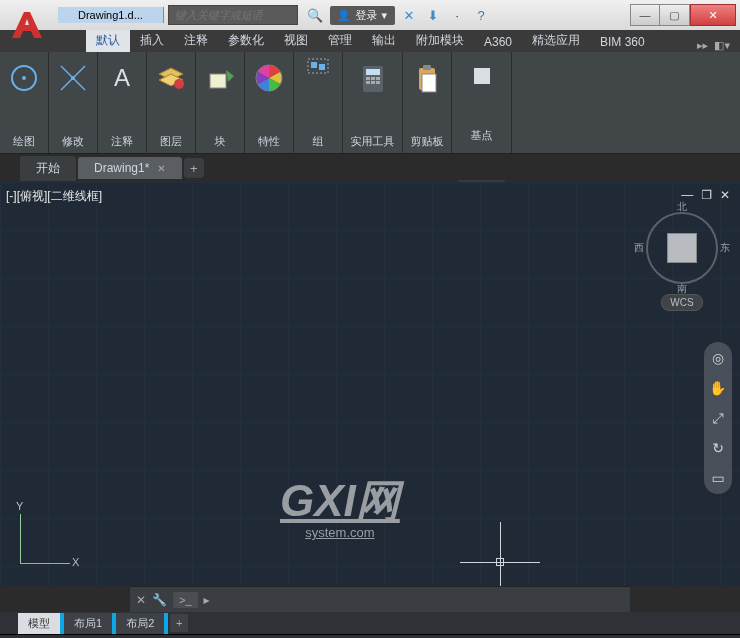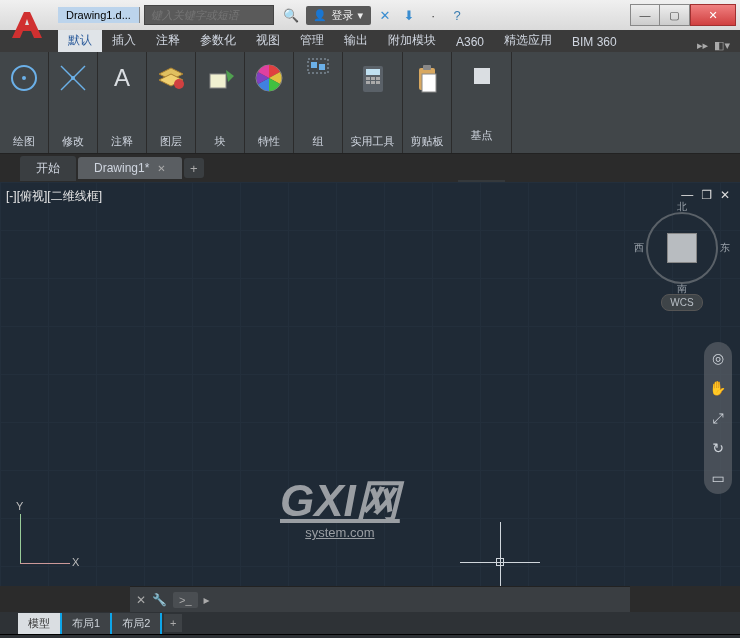--- a/index.html
+++ b/index.html
@@ -2,34 +2,34 @@
 <html><head>
 <meta charset="utf-8">
 <style>
 * { margin: 0; padding: 0; box-sizing: border-box; font-family: "Microsoft YaHei", Arial, sans-serif; }
 body { width: 740px; height: 638px; background: #2b2b2b; overflow: hidden; position: relative; }
 
 
 .titlebar { height: 30px; background: linear-gradient(#f0f0f0, #dadada); display: flex; align-items: center; position: relative; }
 .app-icon { width: 48px; height: 48px; position: absolute; left: 2px; top: 2px; z-index: 10; display: flex; align-items: center; justify-content: center; }
 .app-icon svg { width: 36px; height: 36px; }
-.title-doc-tab { margin-left: 58px; background: #bcd4ec; padding: 2px 8px; font-size: 11px; border-right: 1px solid #888; }
+.title-doc-tab { margin-left: 58px; background: #bcd4ec; padding: 2px 20px; font-size: 11px; border-right: 1px solid #888; }
 .search-box { margin-left: 4px; background: #5a5a5a; color: #ccc; font-style: italic; font-size: 11px; padding: 3px 6px; width: 130px; border: 1px solid #444; }
 .title-icons { display: flex; align-items: center; gap: 4px; margin-left: 8px; }
 .title-icon { width: 20px; height: 20px; display: flex; align-items: center; justify-content: center; color: #444; font-size: 13px; }
 .login-btn { background: #585858; color: #eee; padding: 2px 8px; font-size: 11px; border-radius: 2px; display: flex; align-items: center; gap: 4px; }
 .title-spacer { flex: 1; }
 .win-controls { display: flex; height: 22px; margin-right: 4px; }
 .win-btn { width: 30px; height: 22px; display: flex; align-items: center; justify-content: center; font-size: 11px; color: #444; }
 .win-btn.min { background: linear-gradient(#eee,#ccc); border: 1px solid #888; }
 .win-btn.max { background: linear-gradient(#eee,#ccc); border: 1px solid #888; border-left: none; }
 .win-btn.close { background: linear-gradient(#f08080,#d04040); border: 1px solid #a03030; color: #fff; width: 46px; }
 
 
-.ribbon-tabs { height: 22px; background: #3a3a3a; display: flex; padding-left: 58px; align-items: flex-end; font-size: 12px; }
+.ribbon-tabs { height: 22px; background: #3a3a3a; display: flex; padding-left: 86px; align-items: flex-end; font-size: 12px; }
 .ribbon-tab { padding: 3px 10px; color: #d0d6e0; cursor: pointer; }
 .ribbon-tab.active { background: #e0e4e8; color: #2a5a9a; }
 .ribbon-tail { margin-left: auto; display: flex; align-items: center; gap: 6px; padding-right: 10px; color: #aaa; font-size: 11px; }
 
 
 .ribbon { height: 102px; background: #414649; display: flex; border-bottom: 1px solid #222; }
 .panel { border-right: 1px solid #2b2b2b; display: flex; flex-direction: column; align-items: center; padding: 4px 6px 2px; min-width: 48px; }
 .panel-icon { width: 36px; height: 36px; margin: 4px 0; display: flex; align-items: center; justify-content: center; }
 .panel-label { font-size: 11px; color: #d0d6e0; margin-top: auto; padding-bottom: 2px; }
 .panel-footer { font-size: 11px; color: #c0c6cc; margin-top: 2px; display: flex; align-items: center; gap: 3px; }
@@ -75,21 +75,21 @@
 .watermark .small { font-size: 13px; margin-top: -6px; }
 
 
 .cmdline { height: 26px; background: #3a3e42; display: flex; align-items: center; padding: 0 6px; gap: 6px; border-top: 1px solid #222; margin-left: 130px; margin-right: 110px; }
 .cmd-icon { color: #aaa; font-size: 12px; }
 .cmd-prompt { background: #4a4e52; color: #aaa; font-size: 11px; padding: 2px 6px; border-radius: 2px; }
 .cmd-input { color: #999; font-style: italic; font-size: 12px; flex: 1; }
 
 
 .model-tabs { height: 22px; background: #2e3236; display: flex; align-items: center; padding-left: 18px; font-size: 11px; }
-.model-tab { padding: 3px 10px; color: #cfd4da; background: #3e4246; border-right: 2px solid #0ea5e9; }
+.model-tab { padding: 3px 10px; color: #cfd4da; background: #3e4246; border-right: 4px solid #0ea5e9; }
 .model-tab.active { background: #dadee2; color: #333; }
 .model-add { width: 18px; height: 18px; background: #3e4246; color: #aaa; display: flex; align-items: center; justify-content: center; margin-left: 2px; }
 
 
 .statusbar { height: 26px; background: #2e3236; display: flex; align-items: center; padding: 0 6px; gap: 2px; border-top: 1px solid #000; }
 .status-btn { min-width: 22px; height: 20px; display: flex; align-items: center; justify-content: center; color: #a8b0b8; font-size: 12px; border-right: 1px solid #222; padding: 0 4px; }
 .status-btn.active { color: #5aa0e0; }
 .status-spacer { flex: 1; }
 </style>
 </head>

